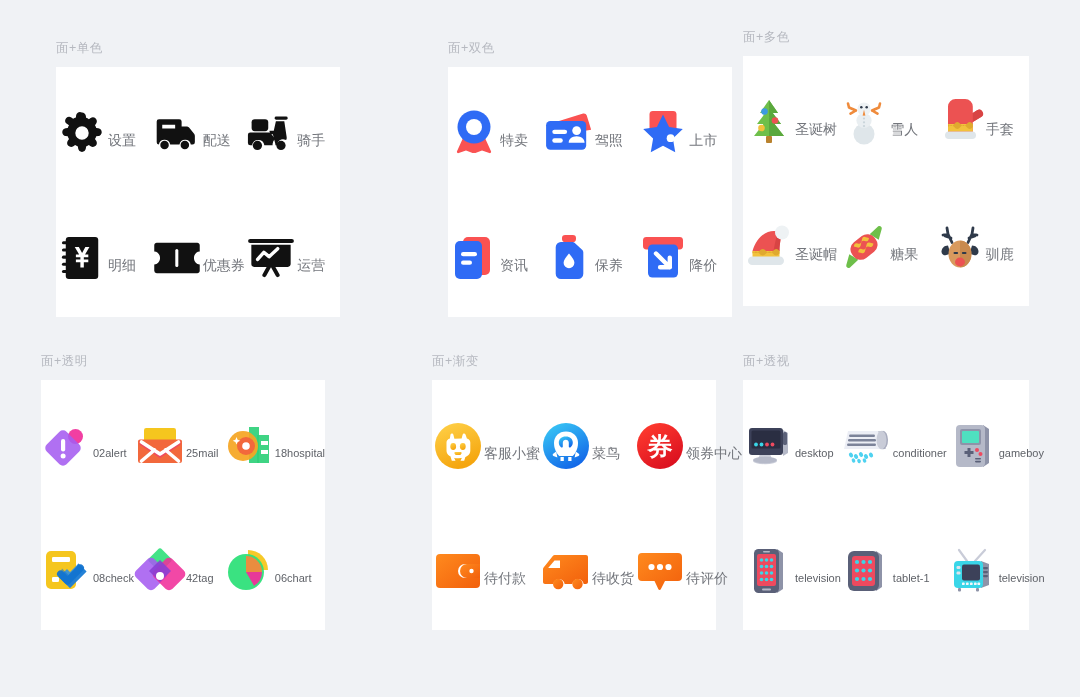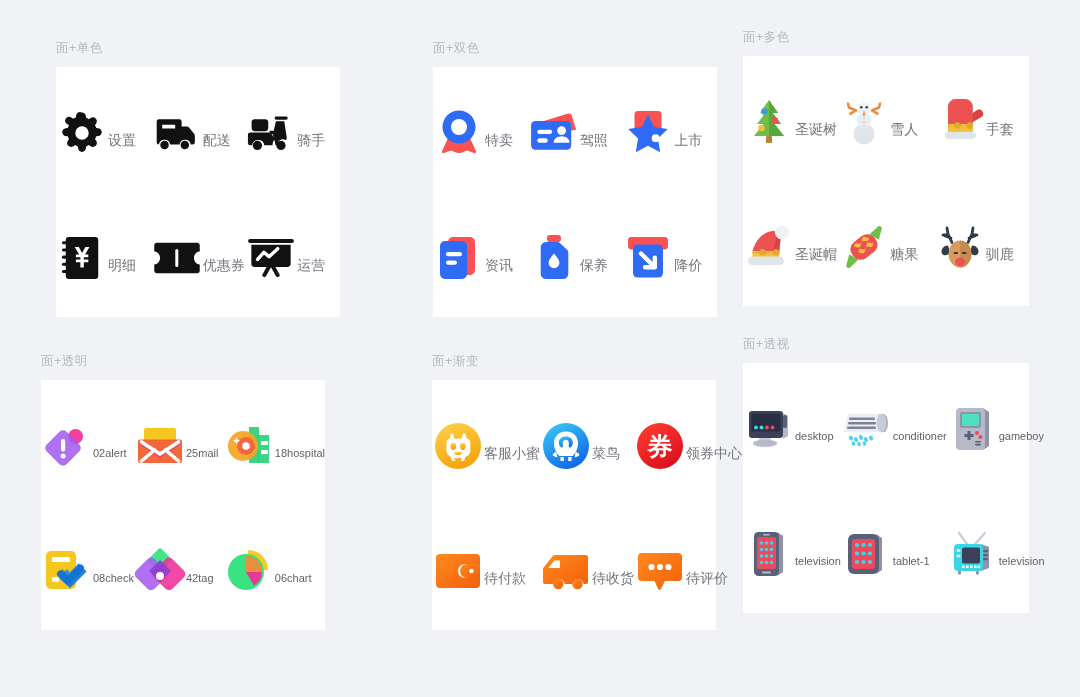--- a/index.html
+++ b/index.html
@@ -137,21 +137,21 @@
               <path fill="#111" d="M4.4 8h41.2v20.4c0 1.6-1.3 2.9-2.9 2.9H29.6l4.2 7.6a2.1 2.1 0 1 1-3.7 2l-5.1-9.2-5.1 9.2a2.1 2.1 0 1 1-3.7-2l4.2-7.6H7.3a2.9 2.9 0 0 1-2.9-2.9V8z"></path>
               <path fill="none" stroke="#fff" stroke-width="3.6" stroke-linecap="round" stroke-linejoin="round" d="M11 23.5l6.5-7.5 5.5 4.6 9-8.4"></path>
             </svg>
         </div>
         <div class="cell-label">运营</div>
       </div>
 
     </div>
   </div>
 
-  <div class="panel" style="left:399px; top:40px;padding-left:34px;">
+  <div class="panel" style="left:414px; top:40px;padding-left:34px;">
     <div class="panel-title">面+双色</div>
     <div class="card">
 
       <div class="cell">
         <div class="glyph">
           <svg width="44" height="48" viewBox="0 0 44 48">
               <path fill="#fa5252" d="M11 29l-6 13.2c-.5 1.1.55 2.25 1.7 1.85L14 41.4l6.6 2.6c.9.35 1.85-.35 1.8-1.3L22 28l-11 1z"></path>
               <path fill="#fa5252" d="M33 29l6 13.2c.5 1.1-.55 2.25-1.7 1.85L30 41.4l-6.6 2.6c-.9.35-1.85-.35-1.8-1.3L22 28l11 1z"></path>
               <circle fill="#2f6bf5" cx="22" cy="18" r="16.5"></circle>
               <circle fill="#fff" cx="22" cy="18" r="8"></circle>
@@ -519,21 +519,21 @@
             <circle fill="#fff" cx="23" cy="17" r="3.1"></circle>
             <circle fill="#fff" cx="31.5" cy="17" r="3.1"></circle>
           </svg>
         </div>
         <div class="cell-label">待评价</div>
       </div>
 
     </div>
   </div>
 
-  <div class="panel" style="left:743px; top:336px;">
+  <div class="panel" style="left:743px; top:353px;">
     <div class="panel-title">面+透视</div>
     <div class="card wide">
 
       <div class="cell">
         <div class="glyph">
           <svg width="46" height="44" viewBox="0 0 46 44">
             <path fill="#c9ccd8" d="M14 30h10l2 5H12l2-5z"></path>
             <ellipse fill="#c9ccd8" cx="19" cy="37" rx="12" ry="3.2"></ellipse>
             <ellipse fill="#b5b9c8" cx="19" cy="36" rx="12" ry="3.2"></ellipse>
             <path fill="#b5b9c8" d="M37 6l5 3v20l-5 3V6z"></path>

